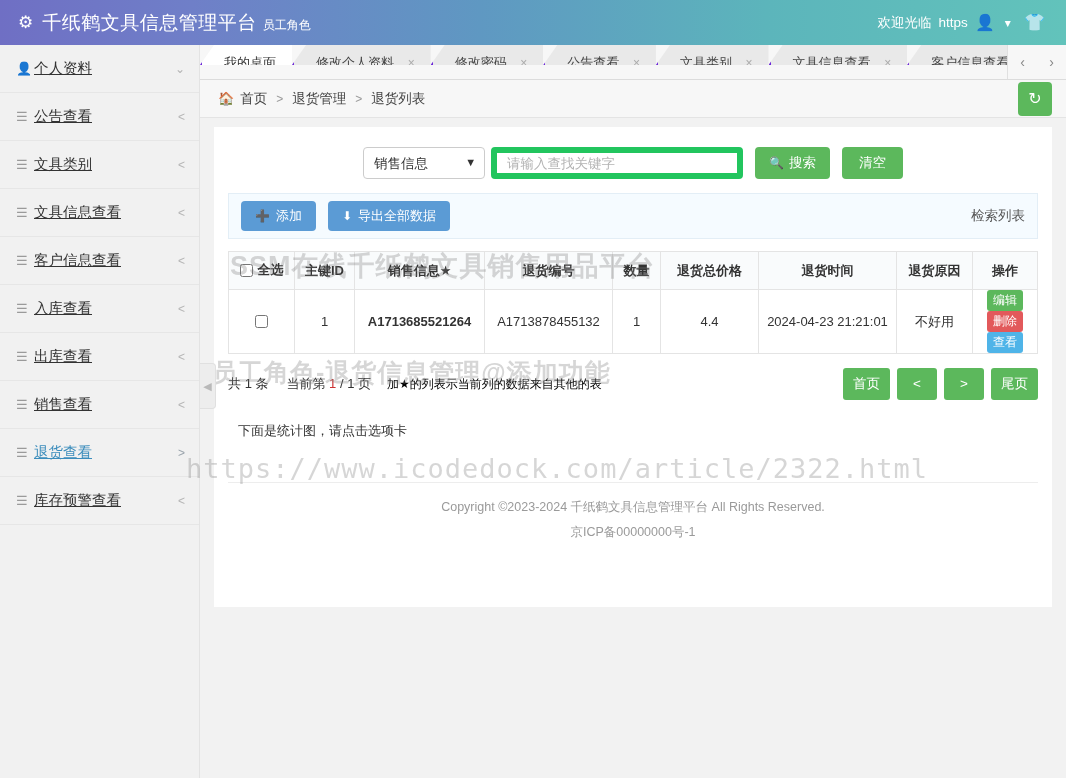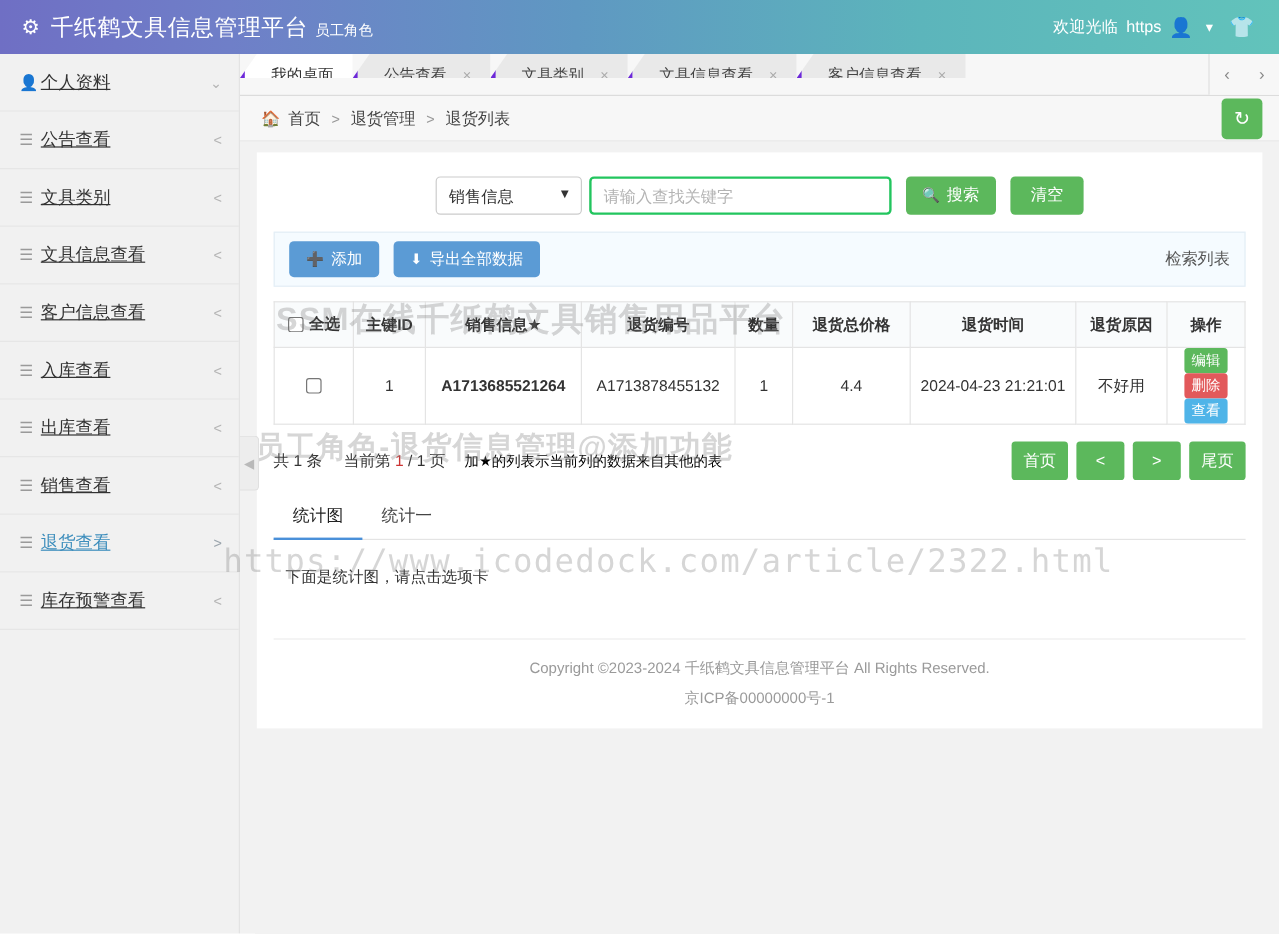--- a/index.html
+++ b/index.html
@@ -51,21 +51,21 @@
 
   
   .tabstrip {
     position: absolute; left: 200px; top: 45px; width: 866px; height: 35px;
     background: #f7f7f7; border-bottom: 1px solid #dcdcdc; overflow: hidden;
   }
   .tab {
     position: relative; float: left; height: 20px; line-height: 35px;
     padding: 0 16px 0 22px; font-size: 13px; color: #444;
     background: #e9e9e9; cursor: pointer; white-space: nowrap;
-    border-left: 4px solid #6d28d9;
+    border-left: 2px solid #6d28d9;
     clip-path: polygon(14px 0, 100% 0, 100% 100%, 0 100%);
   }
   .tab.active { background: #fff; color: #333; }
   .tab .tab-x { margin-left: 10px; color: #aaa; font-size: 12px; }
   .tab-nav {
     position: absolute; right: 0; top: 0; height: 35px; background: #f7f7f7;
     display: flex; align-items: center; border-left: 1px solid #e0e0e0;
   }
   .tab-nav span {
     width: 29px; height: 35px; line-height: 35px; text-align: center;
@@ -95,21 +95,21 @@
   .sel-wrap { position: relative; }
   select.sel {
     -webkit-appearance: none; appearance: none;
     width: 122px; height: 32px; padding: 0 24px 0 10px;
     border: 1px solid #ccc; border-radius: 4px; background: #fff;
     font-size: 13.5px; color: #333; font-family: inherit; cursor: pointer;
   }
   .sel-caret { position: absolute; right: 9px; top: 9px; pointer-events: none; color: #333; font-size: 11px; }
   input.searchbox {
     width: 252px; height: 32px; margin-left: 6px; padding: 0 10px;
-    border: 2px solid #22c55e; border-radius: 4px; font-size: 13.5px;
+    border: 6px solid #22c55e; border-radius: 4px; font-size: 13.5px;
     font-family: inherit; color: #333; outline: none;
   }
   input.searchbox::placeholder { color: #b3b3b3; }
   .btn-search {
     margin-left: 12px; height: 32px; padding: 0 14px; background: #5cb85c;
     color: #fff; border: none; border-radius: 4px; font-size: 13.5px;
     font-family: inherit; cursor: pointer; display: flex; align-items: center;
   }
   .btn-search .mg { margin-right: 5px; font-size: 12px; }
   .btn-clear {
@@ -258,20 +258,28 @@
     </div>
   </div>
 
   <div class="collapse-handle">
     <span>◀</span>
   </div>
 
   <div class="tabstrip">
     <div class="tab active">
       <span>我的桌面</span>
+    </div>
+    <div class="tab">
+      <span>修改个人资料</span>
+      <span class="tab-x">×</span>
+    </div>
+    <div class="tab">
+      <span>修改密码</span>
+      <span class="tab-x">×</span>
     </div>
     <div class="tab">
       <span>公告查看</span>
       <span class="tab-x">×</span>
     </div>
     <div class="tab">
       <span>文具类别</span>
       <span class="tab-x">×</span>
     </div>
     <div class="tab">
@@ -387,28 +395,20 @@
         </span>
         <span class="pagehint">加★的列表示当前列的数据来自其他的表</span>
         <div class="pagebtns">
           <span class="pbtn">首页</span>
           <span class="pbtn">&lt;</span>
           <span class="pbtn">&gt;</span>
           <span class="pbtn">尾页</span>
         </div>
       </div>
 
-      <div class="subtabs">
-        <div class="subtab active">
-          <span>统计图</span>
-        </div>
-        <div class="subtab">
-          <span>统计一</span>
-        </div>
-      </div>
 
       <div class="stat-note">下面是统计图，请点击选项卡</div>
 
       <div class="panel-gap"></div>
       <div class="card-divider"></div>
 
       <div class="footer">
         <span class="foot-copy">Copyright ©2023-2024 千纸鹤文具信息管理平台 All Rights Reserved.</span>
         <span class="foot-icp">京ICP备00000000号-1</span>
       </div>

